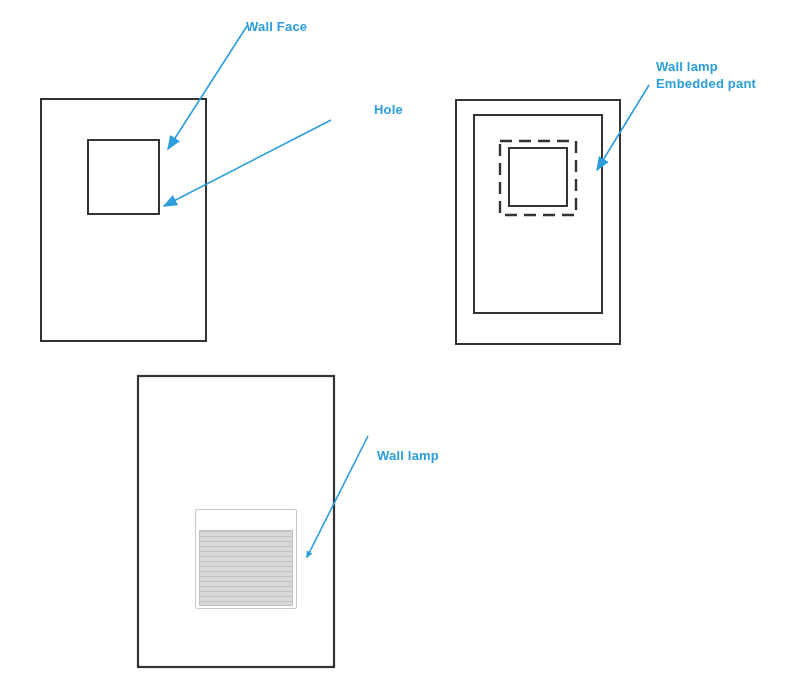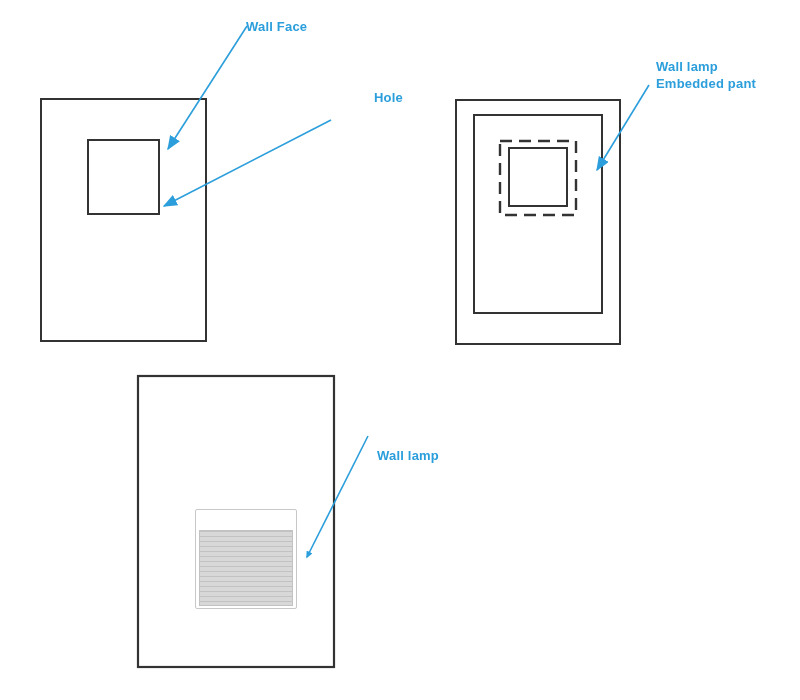--- a/index.html
+++ b/index.html
@@ -108,21 +108,21 @@
     <line class="leader-line" x1="649" y1="85" x2="597" y2="170" marker-end="url(#arrow)"></line>
     <line class="leader-line" x1="368" y1="436" x2="307" y2="557" marker-end="url(#arrow-sm)"></line>
   </svg>
 
   <div class="lamp-frame">
     <div class="lamp-grille"></div>
   </div>
 
   <div class="callout-label" style="left:246px; top:18px;">Wall Face</div>
 
-  <div class="callout-label" style="left:334px; top:89px;padding-left:40px;">Hole</div>
+  <div class="callout-label" style="left:334px; top:101px;padding-left:40px;">Hole</div>
 
   <div class="callout-label" style="left:656px; top:58px;">
     <span style="display:block;">Wall lamp</span>
     <span style="display:block;">Embedded pant</span>
   </div>
 
   <div class="callout-label" style="left:377px; top:447px;">Wall lamp</div>
 
 </div>
 

